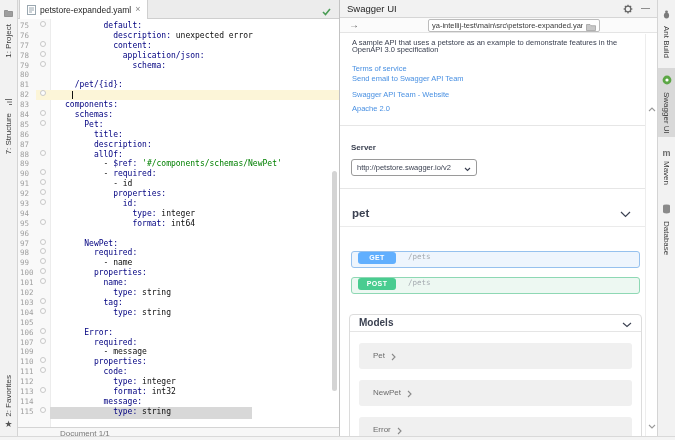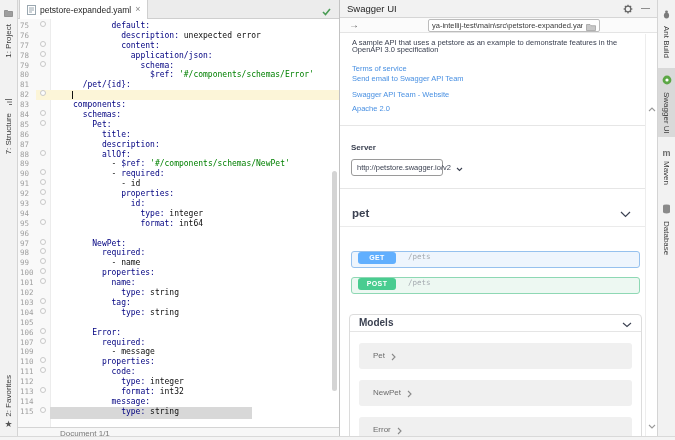--- a/index.html
+++ b/index.html
@@ -34,21 +34,21 @@
              background:#fff; padding-top:2px; }
   .ed-body::before { content:''; position:absolute; left:0; top:0; bottom:0; width:32px;
                      background:#f9f9f9; border-right:1px solid #ececec; }
   .cl { display:flex; height:9.9px; align-items:flex-start; position:relative; }
   .cl > * { position:relative; z-index:1; }
   .ln { width:18px; padding-left:2px; flex:none;
         font:7.5px "DejaVu Sans Mono", monospace; color:#9f9f9f; }
   .foldc { width:14px; flex:none; display:flex; justify-content:center; align-items:center; }
   .dot { width:6px; height:6px; border-radius:50%; border:1px solid #c8c8c8; background:#fcfcfc; }
   .code { font:8px "DejaVu Sans Mono", monospace; white-space:pre; color:#000;
-          margin-left:10px;padding-left:13px; }
+          margin-left:2px;padding-left:13px; }
   .tk-k { color:#000080; }
   .tk-p { color:#0d0d0d; }
   .tk-s { color:#008000; }
   .cl.caret::before { content:''; position:absolute; left:18px; right:0; top:0; bottom:0;
                       background:#fcf5d8; z-index:0; }
   .caret-bar { position:absolute; left:54px; top:1px; width:1px; height:8px; background:#111; z-index:2; }
   .gray-stripe { position:absolute; left:32px; width:202px; top:0; bottom:-2px;
                  background:#d8d8d8; z-index:0; }
   .ed-check { position:absolute; top:2px; right:8px; z-index:3; }
   .ed-scrollbar { position:absolute; right:2px; top:171px; width:5px; height:220px;
@@ -77,21 +77,21 @@
   .scr-down { position:absolute; left:2px; bottom:7px; }
 
   .desc { margin:5px 12px 0 12px; font-size:7.5px; line-height:7.3px; color:#3b4151; }
   .sw-link { display:block; font-size:7.5px; color:#4990e2; text-decoration:none; margin:0 12px; }
   .lk-terms   { margin-top:10px; }
   .lk-website { margin-top:7px; }
   .lk-email   { margin-top:1px; }
   .lk-license { margin-top:5px; }
   .hr { border-top:1px solid #e6e6e6; margin-top:12px; }
   .srv-label { margin:17px 12px 0 11px; font-size:8px; font-weight:bold; color:#3b4151; }
-  .srv-select { margin:7px 12px 0 11px; width:92px; height:17px; border:1px solid #9a9a9a;
+  .srv-select { margin:7px 12px 0 11px; width:126px; height:17px; border:1px solid #9a9a9a;
                 border-radius:3px; background:#fff; display:flex; align-items:center;
                 padding:0 5px; gap:5px; }
   .srv-value { flex:1; font-size:7.5px; color:#3b4151; white-space:nowrap; }
   .sec-head { display:flex; align-items:center; margin:15px 14px 0 12px; }
   .sec-title { flex:1; font-size:11.5px; font-weight:bold; color:#3b4151; }
   .hr-thin { border-top:1px solid #ebebeb; margin-top:4px; }
   .op-row { display:flex; align-items:flex-start; height:17px; border-radius:3px;
             margin:24px 5px 0 11px; }
   .op-get  { background:#eef5fd; border:1px solid #96c1ee; }
   .op-post { background:#edf8f2; border:1px solid #8ed8b4; margin-top:9px; }
@@ -193,21 +193,20 @@
         <div class="cl">
           <span class="ln">79</span>
           <span class="foldc">
             <span class="dot"></span>
           </span>
           <span class="code">              <span class="tk-k">schema:</span></span>
         </div>
         <div class="cl">
           <span class="ln">80</span>
           <span class="foldc"></span>
-          <span class="code">                <span class="tk-k">$ref:</span><span class="tk-s"> '#/components/schemas/Error'</span></span>
         </div>
         <div class="cl">
           <span class="ln">81</span>
           <span class="foldc"></span>
           <span class="code">  <span class="tk-k">/pet/{id}:</span></span>
         </div>
         <div class="cl caret">
           <span class="ln">82</span>
           <span class="foldc">
             <span class="dot"></span>

